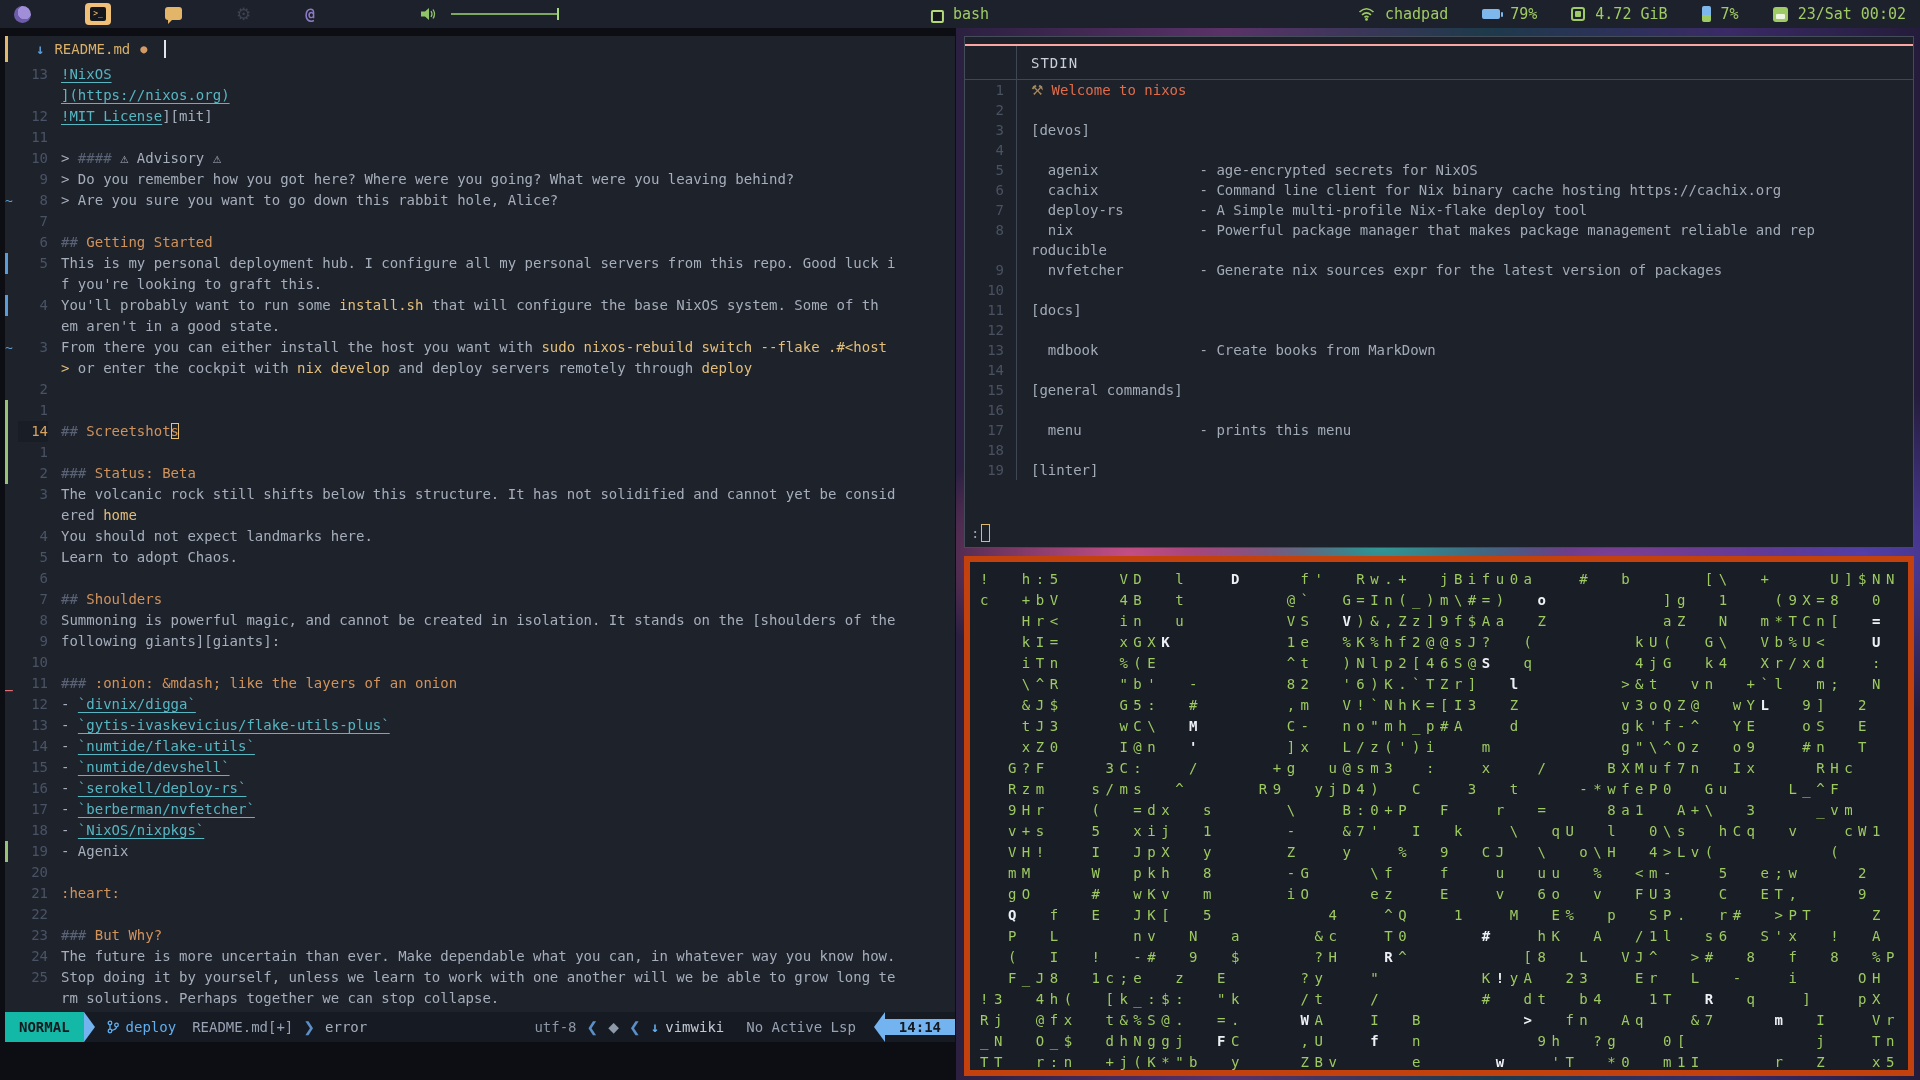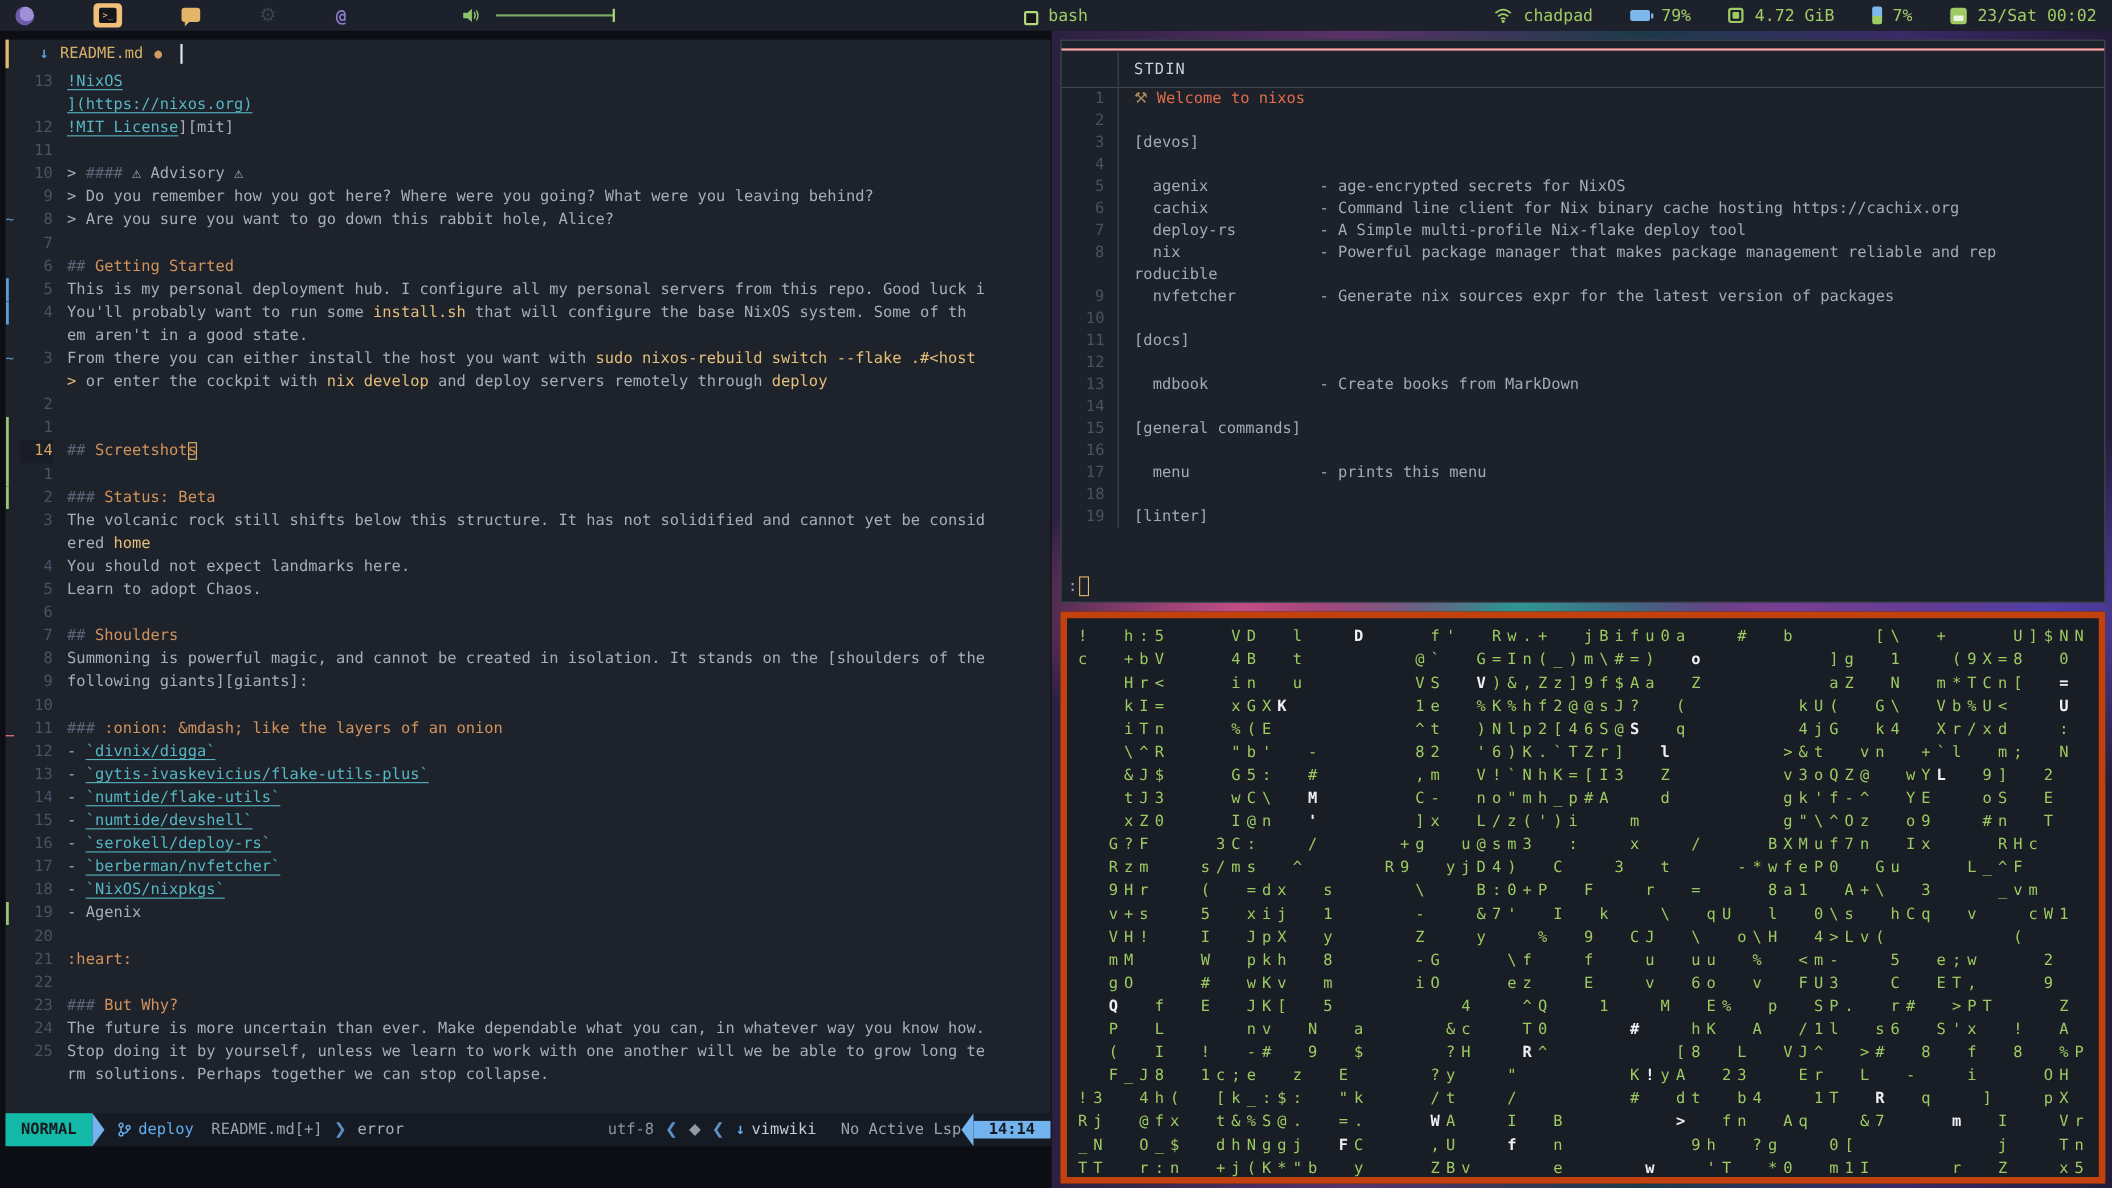--- a/index.html
+++ b/index.html
@@ -79,21 +79,21 @@
   .pl-arrow-r { width:0; height:0; border-top:15px solid transparent; border-bottom:15px solid transparent; border-left:11px solid #73b3ef; }
   .sl-branch { display:flex; align-items:center; gap:7px; color:#61afef; margin-left:12px; }
   .sl-file { color:#98a2b3; margin-left:16px; }
   .sl-sep { color:#5a8fc7; margin:0 10px; font-family:"DejaVu Sans",sans-serif; }
   .sl-error { color:#a6aebb; }
   .sl-right { margin-left:auto; display:flex; align-items:center; }
   .sl-enc { color:#8b95a3; }
   .vim-ico { color:#8f9aa8; font-family:"DejaVu Sans",sans-serif; }
   .ft-arrow { color:#61afef; font-weight:bold; margin-right:6px; }
   .sl-ft { color:#c3cad4; }
-  .sl-lsp { color:#98a2b3; margin:0 0 0 22px; }
+  .sl-lsp { color:#98a2b3; margin:0 18px 0 22px; }
   .pl-arrow-l { width:0; height:0; border-top:15px solid transparent; border-bottom:15px solid transparent; border-right:11px solid #73b3ef; }
   .time-chip { background:#73b3ef; color:#15191f; font-weight:bold; padding:0 14px; height:100%; display:flex; align-items:center; }
 
   
   .pager { left:964px; top:36px; width:950px; height:512px; border:1px solid #454c59; background:#1d212a;
            font-size:14px; position:absolute; }
   .pg-header { display:grid; grid-template-columns:52px 1fr; height:36px; margin-top:7px;
                border-top:2px solid #fca5a5; border-bottom:1px solid #3f4654; }
   .pg-header .pg-gut { border-right:1px solid #3f4654; }
   .pg-header .pg-title { color:#c9d0da; display:flex; align-items:center; padding-left:14px; letter-spacing:1px; }
@@ -174,20 +174,21 @@
       <div class="ed-row"><span class="sign "></span><span class="lnum">13</span><span class="code"><span class="seg link">!NixOS</span></span></div>
       <div class="ed-row"><span class="sign "></span><span class="lnum"></span><span class="code"><span class="seg link">](https://nixos.org)</span></span></div>
       <div class="ed-row"><span class="sign "></span><span class="lnum">12</span><span class="code"><span class="seg link">!MIT License</span><span class="seg fg">][mit]</span></span></div>
       <div class="ed-row"><span class="sign "></span><span class="lnum">11</span><span class="code"></span></div>
       <div class="ed-row"><span class="sign "></span><span class="lnum">10</span><span class="code"><span class="seg fg">&gt; </span><span class="seg gray">#### </span><span class="seg fg">⚠ Advisory ⚠</span></span></div>
       <div class="ed-row"><span class="sign "></span><span class="lnum">9</span><span class="code"><span class="seg fg">&gt; Do you remember how you got here? Where were you going? What were you leaving behind?</span></span></div>
       <div class="ed-row"><span class="sign tilde">~</span><span class="lnum">8</span><span class="code"><span class="seg fg">&gt; Are you sure you want to go down this rabbit hole, Alice?</span></span></div>
       <div class="ed-row"><span class="sign "></span><span class="lnum">7</span><span class="code"></span></div>
       <div class="ed-row"><span class="sign "></span><span class="lnum">6</span><span class="code"><span class="seg gray">## </span><span class="seg orange">Getting Started</span></span></div>
       <div class="ed-row"><span class="sign bar-blue"></span><span class="lnum">5</span><span class="code"><span class="seg fg">This is my personal deployment hub. I configure all my personal servers from this repo. Good luck i</span></span></div>
+      <div class="ed-row"><span class="sign "></span><span class="lnum"></span><span class="code"><span class="seg fg">f you're looking to graft this.</span></span></div>
       <div class="ed-row"><span class="sign bar-blue"></span><span class="lnum">4</span><span class="code"><span class="seg fg">You'll probably want to run some </span><span class="seg yellow">install.sh</span><span class="seg fg"> that will configure the base NixOS system. Some of th</span></span></div>
       <div class="ed-row"><span class="sign "></span><span class="lnum"></span><span class="code"><span class="seg fg">em aren't in a good state.</span></span></div>
       <div class="ed-row"><span class="sign tilde">~</span><span class="lnum">3</span><span class="code"><span class="seg fg">From there you can either install the host you want with </span><span class="seg yellow">sudo nixos-rebuild switch --flake .#&lt;host</span></span></div>
       <div class="ed-row"><span class="sign "></span><span class="lnum"></span><span class="code"><span class="seg yellow">&gt;</span><span class="seg fg"> or enter the cockpit with </span><span class="seg yellow">nix develop</span><span class="seg fg"> and deploy servers remotely through </span><span class="seg yellow">deploy</span></span></div>
       <div class="ed-row"><span class="sign "></span><span class="lnum">2</span><span class="code"></span></div>
       <div class="ed-row"><span class="sign bar-green"></span><span class="lnum">1</span><span class="code"></span></div>
       <div class="ed-row"><span class="sign bar-green"></span><span class="lnum cur">14</span><span class="code"><span class="seg gray">## </span><span class="seg orange">Screetshot</span><span class="seg orange cursor">s</span></span></div>
       <div class="ed-row"><span class="sign bar-green"></span><span class="lnum">1</span><span class="code"></span></div>
       <div class="ed-row"><span class="sign bar-green"></span><span class="lnum">2</span><span class="code"><span class="seg gray">### </span><span class="seg orange">Status: Beta</span></span></div>
       <div class="ed-row"><span class="sign "></span><span class="lnum">3</span><span class="code"><span class="seg fg">The volcanic rock still shifts below this structure. It has not solidified and cannot yet be consid</span></span></div>

